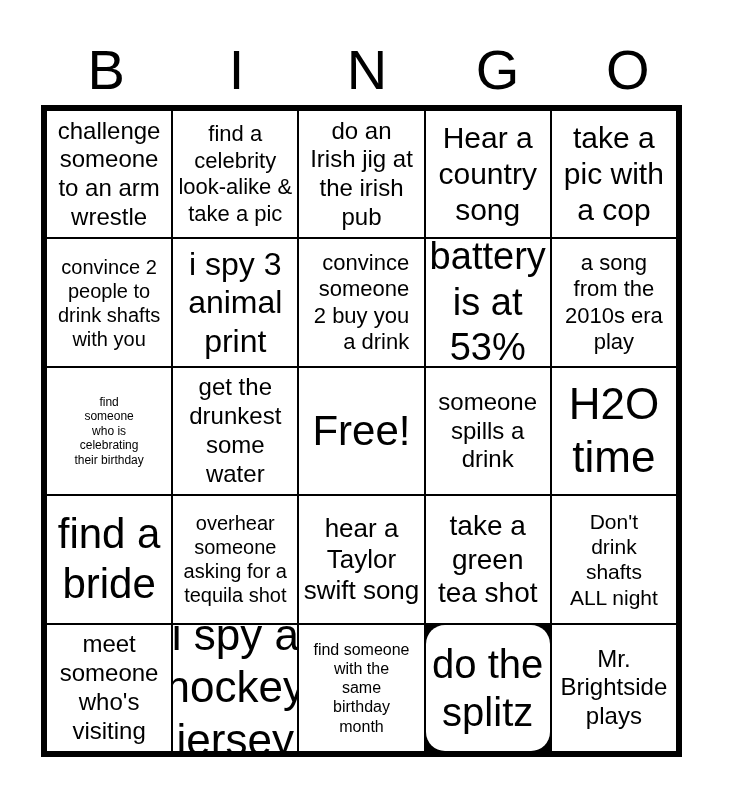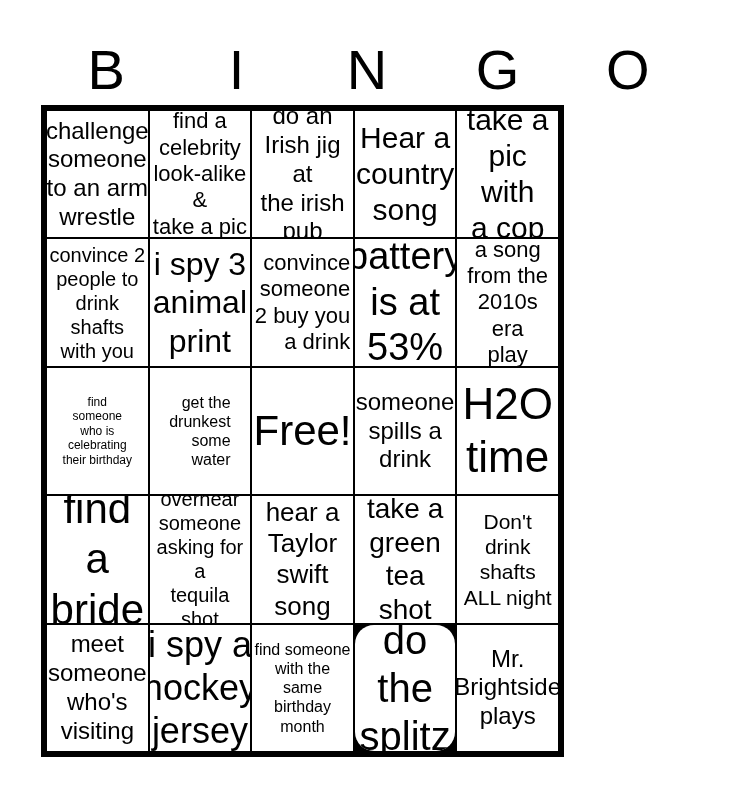--- a/index.html
+++ b/index.html
@@ -23,21 +23,21 @@
     text-align: center;
     font-size: 56px;
     line-height: 64px;
     font-weight: 400;
     color: #000000;
   }
 
   .bingo-grid {
     position: absolute;
     left: 41px; top: 105px;
-    width: 523px; height: 652px;
+    width: 641px; height: 652px;
     background: #000000;
     display: grid;
     grid-template-columns: repeat(5, 1fr);
     grid-template-rows: repeat(5, 1fr);
     gap: 2px;
     padding: 6px;
   }
   .cell {
     background: #ffffff;
     display: flex;
@@ -126,21 +126,21 @@
 play</span>
       </div>
 
     <div class="cell" style="font-size: 12px;">
         <span class="cell-text">find
 someone
 who is
 celebrating
 their birthday</span>
       </div>
-    <div class="cell" style="font-size: 16px; text-align: right;">
+    <div class="cell" style="font-size: 24px;">
         <span class="cell-text">get the
 drunkest
 some
 water</span>
       </div>
     <div class="cell" style="font-size: 42px;">
         <span class="cell-text">Free!</span>
       </div>
     <div class="cell" style="font-size: 24px;">
         <span class="cell-text">someone
@@ -178,21 +178,21 @@
 shafts
 ALL night</span>
       </div>
 
     <div class="cell" style="font-size: 24px;">
         <span class="cell-text">meet
 someone
 who's
 visiting</span>
       </div>
-    <div class="cell" style="font-size: 36px;">
+    <div class="cell" style="font-size: 44px;">
         <span class="cell-text">i spy a
 hockey
 jersey</span>
       </div>
     <div class="cell" style="font-size: 16px;">
         <span class="cell-text">find someone
 with the
 same
 birthday
 month</span>

